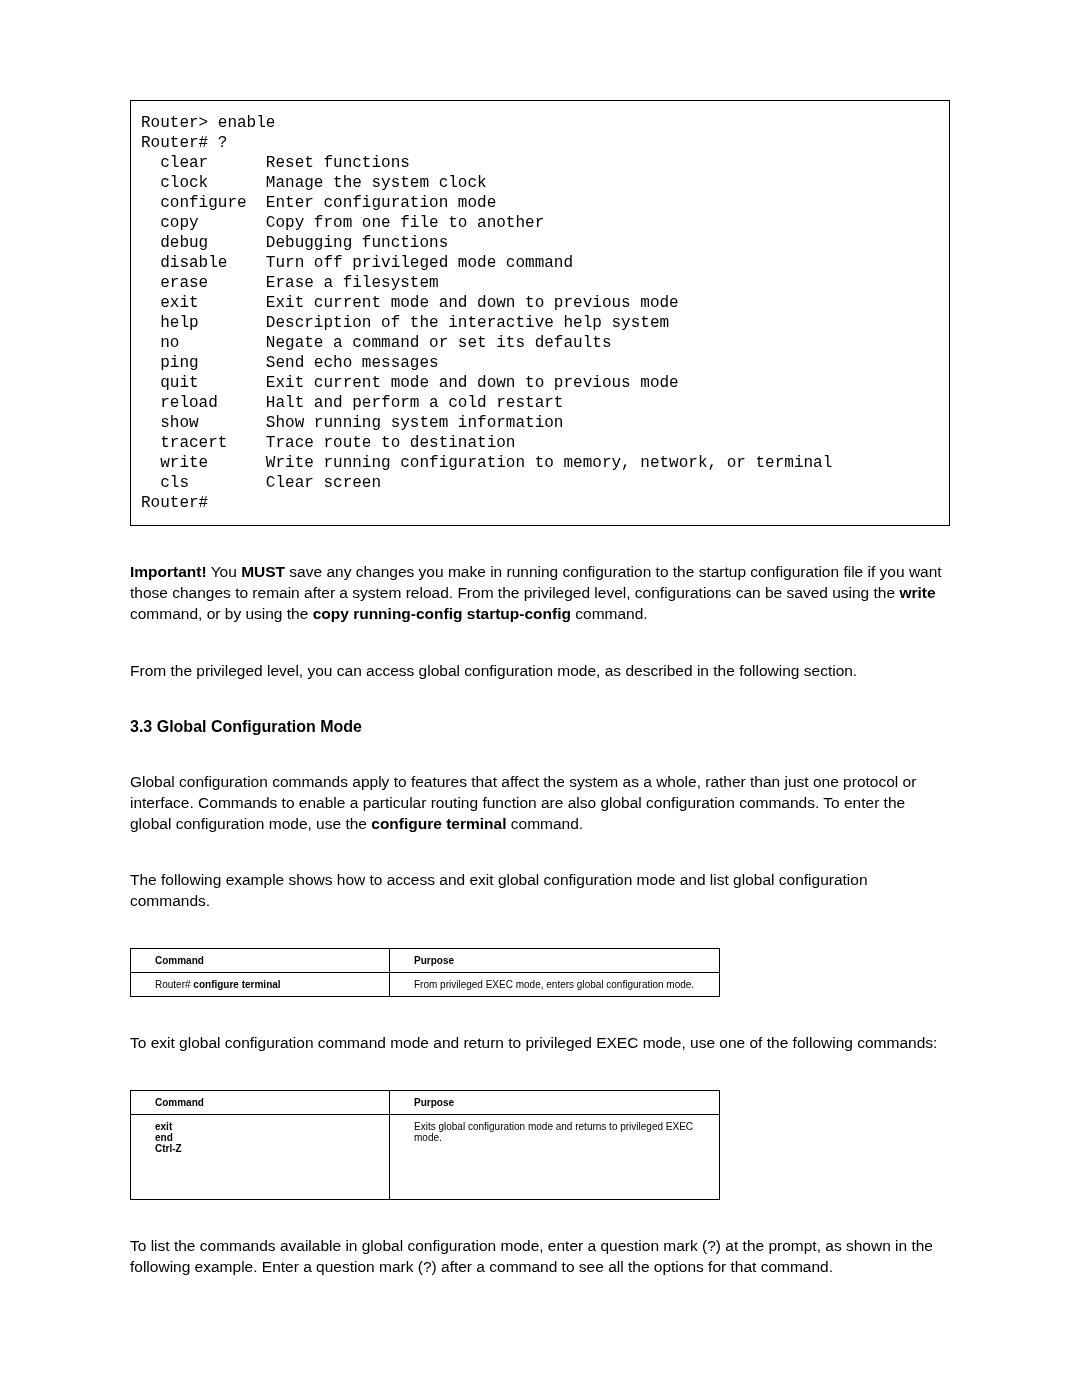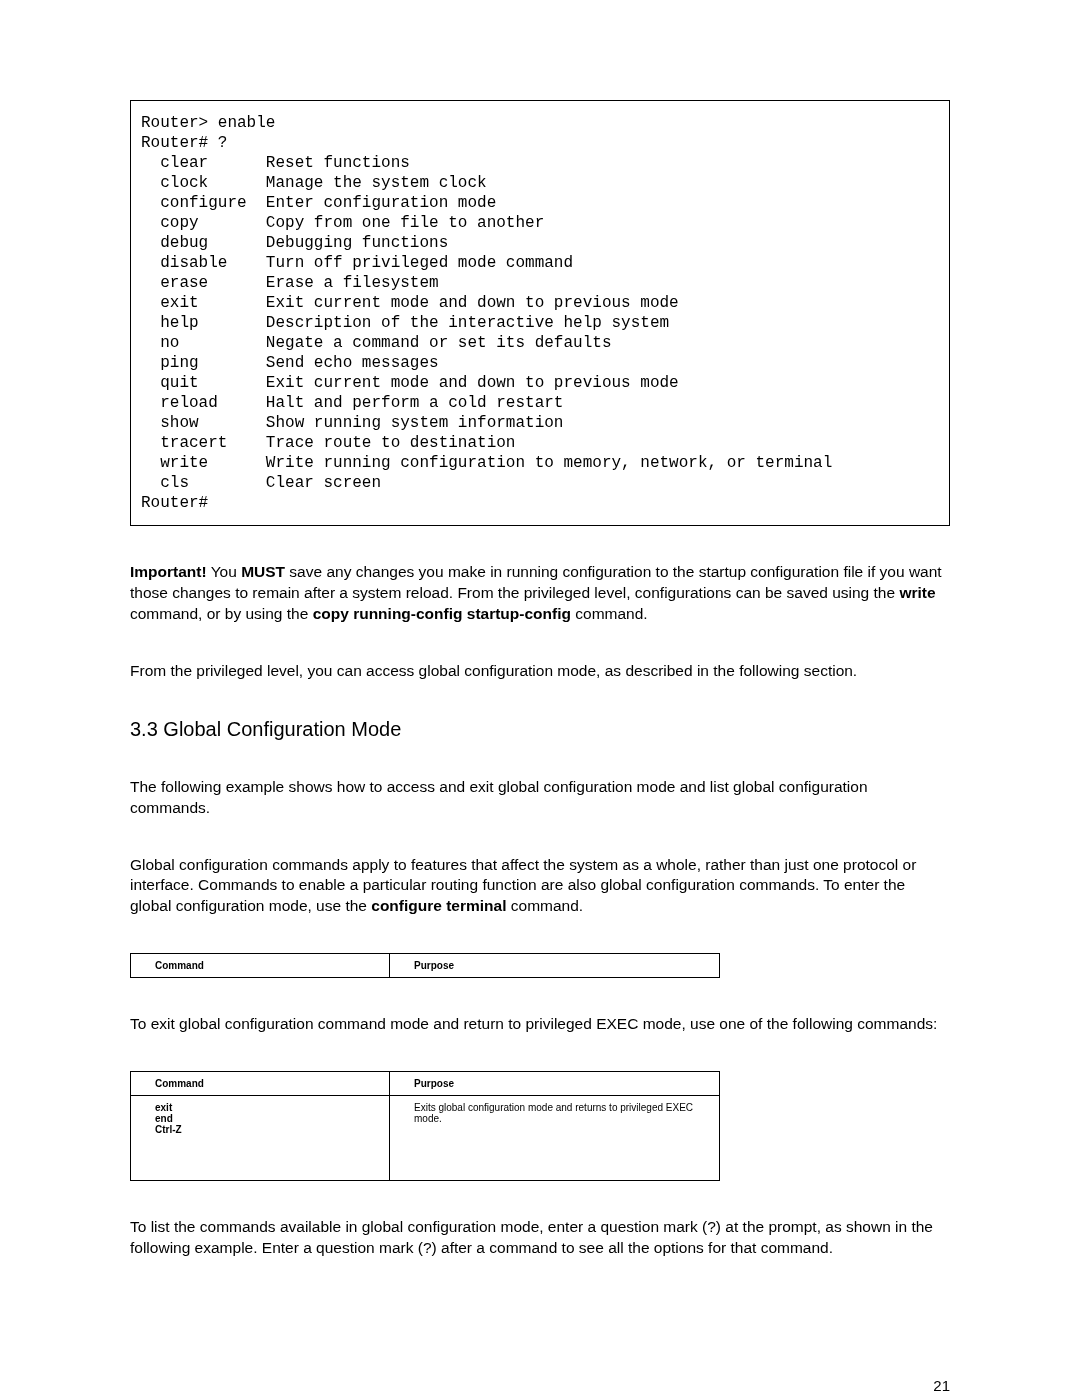--- a/index.html
+++ b/index.html
@@ -24,22 +24,22 @@
     white-space: pre;
     overflow: hidden;
   }
   .para {
     font-size: 15.5px;
     line-height: 1.35;
     margin: 36px 0;
   }
   .bold { font-weight: bold; }
   h2.sec {
-    font-size: 20px;
-    font-weight: normal;
+    font-size: 16px;
+    font-weight: bold;
     margin: 24px 0 20px 0;
   }
   table.cmd {
     border-collapse: collapse;
     width: 72%;
     margin: 10px 0 10px 0;
   }
   table.cmd th, table.cmd td {
     border: 1px solid #000;
     font-size: 10px;
@@ -86,31 +86,37 @@
 Router#</div>
 
   <p class="para">
     <span class="bold">Important!</span><span> You </span><span class="bold">MUST</span><span> save any changes you make in running configuration to the startup configuration file if you want those changes to remain after a system reload. From the privileged level, configurations can be saved using the </span><span class="bold">write</span><span> command, or by using the </span><span class="bold">copy running-config startup-config</span><span> command.</span>
   </p>
 
   <p class="para">From the privileged level, you can access global configuration mode, as described in the following section.</p>
 
   <h2 class="sec">3.3 Global Configuration Mode</h2>
 
-  <p class="para">The following example shows how to access and exit global configuration mode and list global configuration commands.</p>
-
   <p class="para">
     <span>Global configuration commands apply to features that affect the system as a whole, rather than just one protocol or interface. Commands to enable a particular routing function are also global configuration commands. To enter the global configuration mode, use the </span><span class="bold">configure terminal</span><span> command.</span>
   </p>
+
+  <p class="para">The following example shows how to access and exit global configuration mode and list global configuration commands.</p>
 
   <table class="cmd">
     <tbody>
         <tr>
       <th class="col-cmd">Command</th>
       <th>Purpose</th>
+    </tr>
+    <tr>
+      <td class="cmd-entry">
+        <span>Router# </span><span class="b">configure terminal</span>
+      </td>
+      <td>From privileged EXEC mode, enters global configuration mode.</td>
     </tr>
   </tbody>
     </table>
 
   <p class="para">To exit global configuration command mode and return to privileged EXEC mode, use one of the following commands:</p>
 
   <table class="cmd">
     <tbody>
         <tr>
       <th class="col-cmd">Command</th>

